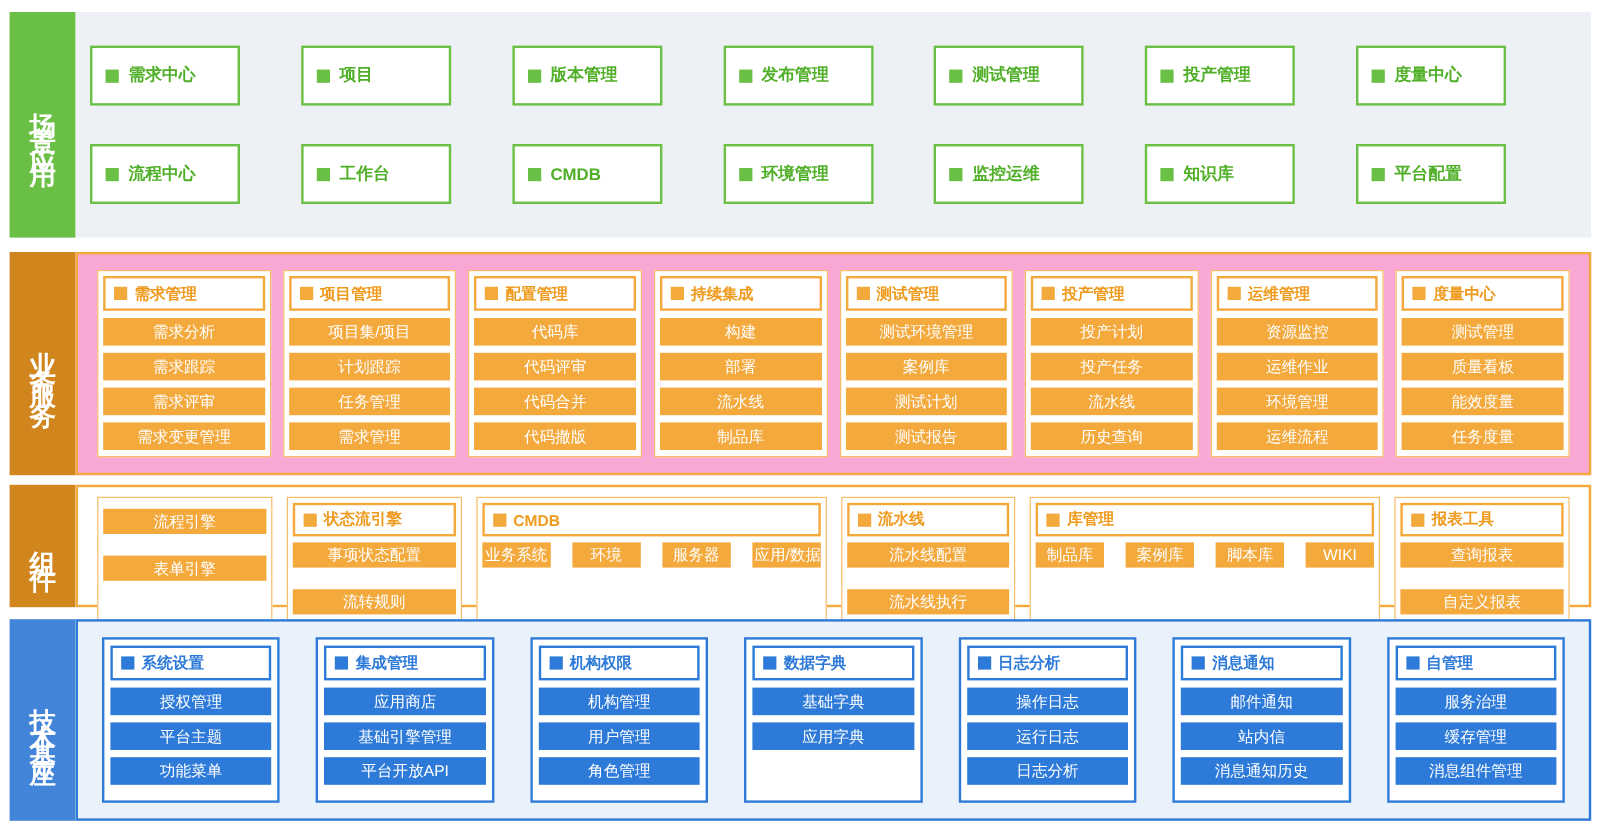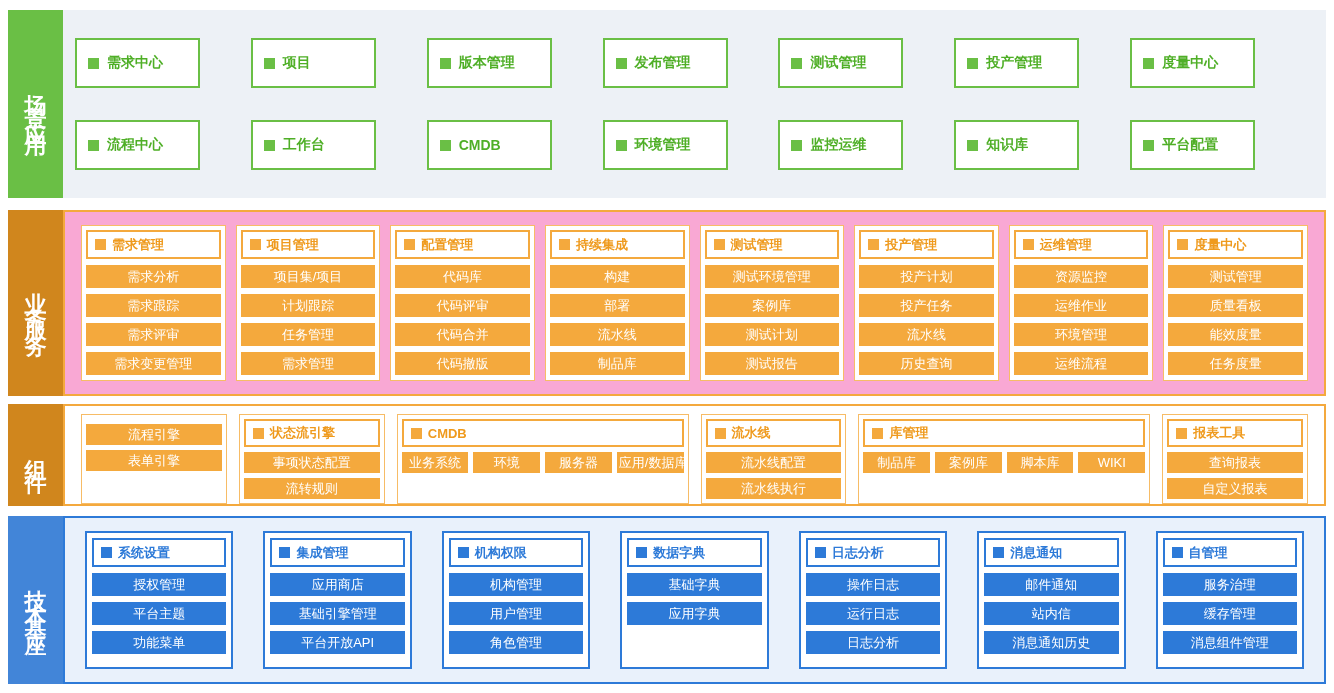--- a/index.html
+++ b/index.html
@@ -26,21 +26,21 @@
   .s3-content{flex:1;background:#fff;border:2px solid #f4a93d;display:grid;grid-template-columns:1fr 1fr 2fr 1fr 2fr 1fr;gap:12px;padding:8px 16px;}
   .s4-content{flex:1;background:#e9f1fb;border:2px solid #2d7ad8;display:grid;grid-template-columns:repeat(7,1fr);gap:30px;padding:13px 20px;}
   .group{border:1px solid #f7bc66;background:#fff;padding:4px;display:flex;flex-direction:column;}
   .tech-col{border:2px solid #2d7ad8;background:#fff;padding:5px;display:flex;flex-direction:column;}
   .ghead{display:flex;align-items:center;gap:6px;padding:0 7px;font-weight:700;font-size:13px;white-space:nowrap;flex:0 0 auto;}
   .ghead.oh{border:2px solid #f4a93d;color:#ef9a1d;height:25px;}
   .ghead.bh{border:2px solid #2d7ad8;color:#2d7ad8;height:25px;}
   .s3-content .ghead.oh{height:24px;}
   .items{display:grid;grid-template-columns:1fr;gap:6px;margin-top:6px;}
   .items.two{grid-template-columns:1fr 1fr 1fr 1fr;}
-  .s3-content .items{gap:5px;margin-top:5px;}
+  .s3-content .items{gap:18px;margin-top:5px;}
   .bar{color:#fff;font-size:13px;line-height:15px;text-align:center;padding:4px 2px;white-space:nowrap;overflow:hidden;}
   .bar.orange{background:#f4a93d;}
   .bar.blue{background:#2d7ad8;}
   .s3-content .bar{padding:3px 2px;}
 </style>
 </head>
 <body>
 
 <div class="diagram">
 

